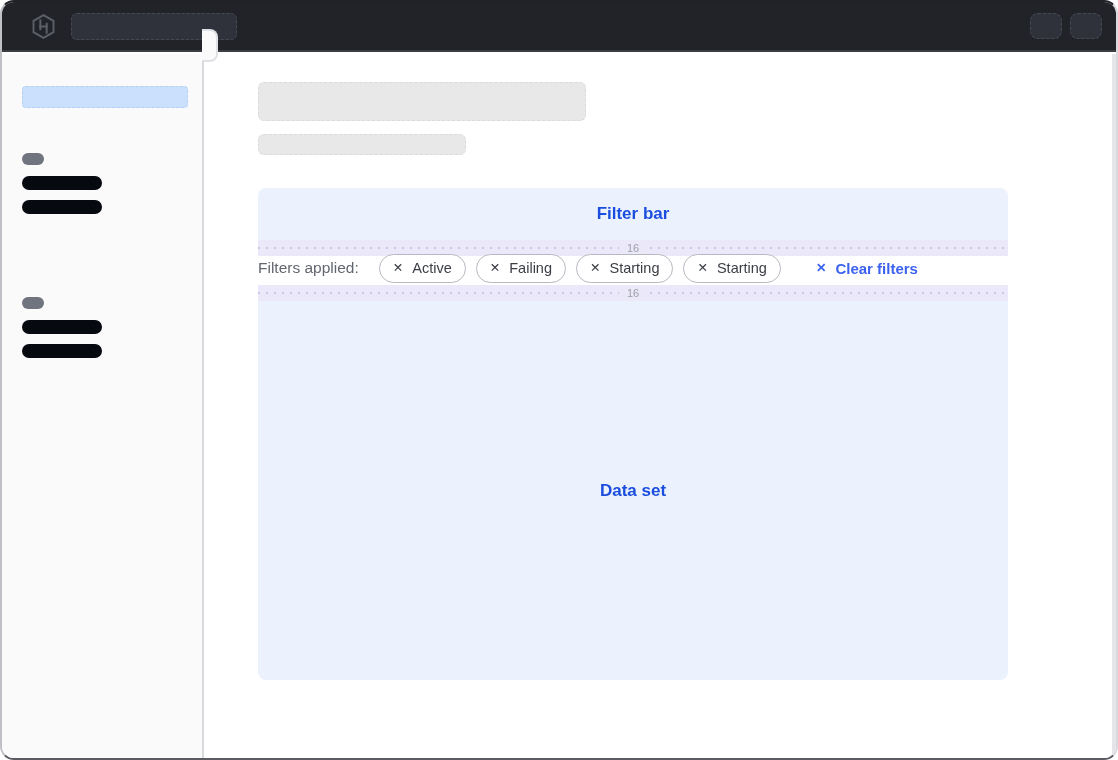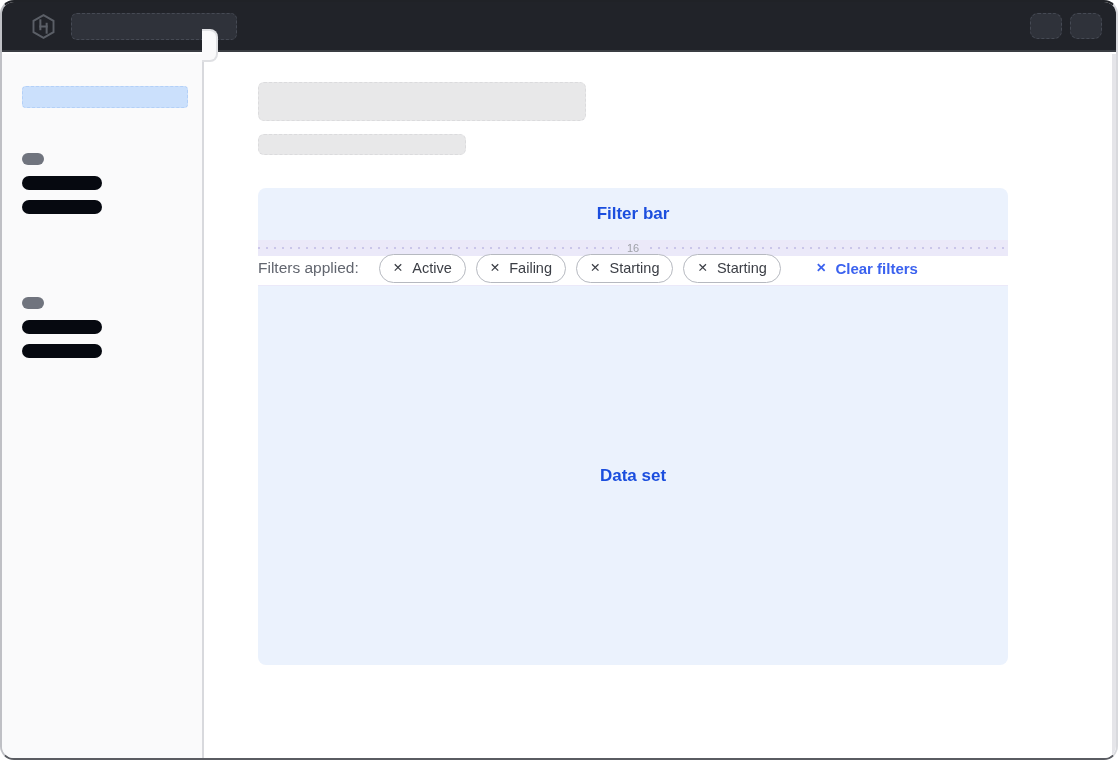--- a/index.html
+++ b/index.html
@@ -56,21 +56,21 @@
   .block { position:absolute; left:54px; width:750px; }
   .skel { background:#E8E8E9; border:1px dashed #DBDBDD; border-radius:6px; }
   .skel-title { top:28px; height:39px; width:328px; }
   .skel-sub   { top:80px; height:21px; width:208px; }
 
   .panel-blue {
     background:#EBF2FD; display:flex; align-items:center; justify-content:center;
   }
   .panel-label { color:#1B4EDE; font-weight:700; font-size:17px; }
   .filter-bar { top:134px; height:52px; border-radius:8px 8px 0 0; }
-  .data-set   { top:232px; height:379px; border-radius:0 0 8px 8px;text-align:right; }
+  .data-set   { top:247px; height:379px; border-radius:0 0 8px 8px;text-align:right; }
 
   .spacing-strip {
     height:16px; background:#EBE9F9;
     background-image:repeating-linear-gradient(to right, #CAC6EA 0 2px, transparent 2px 8px);
     background-size:100% 2px; background-repeat:no-repeat; background-position:center;
     display:flex; align-items:flex-start; justify-content:center;
   }
   .spacing-strip .spacing-value {
     background:#EBE9F9; padding:0 8px; font-size:11px; color:#9EA1A8; line-height:16px;
   }

